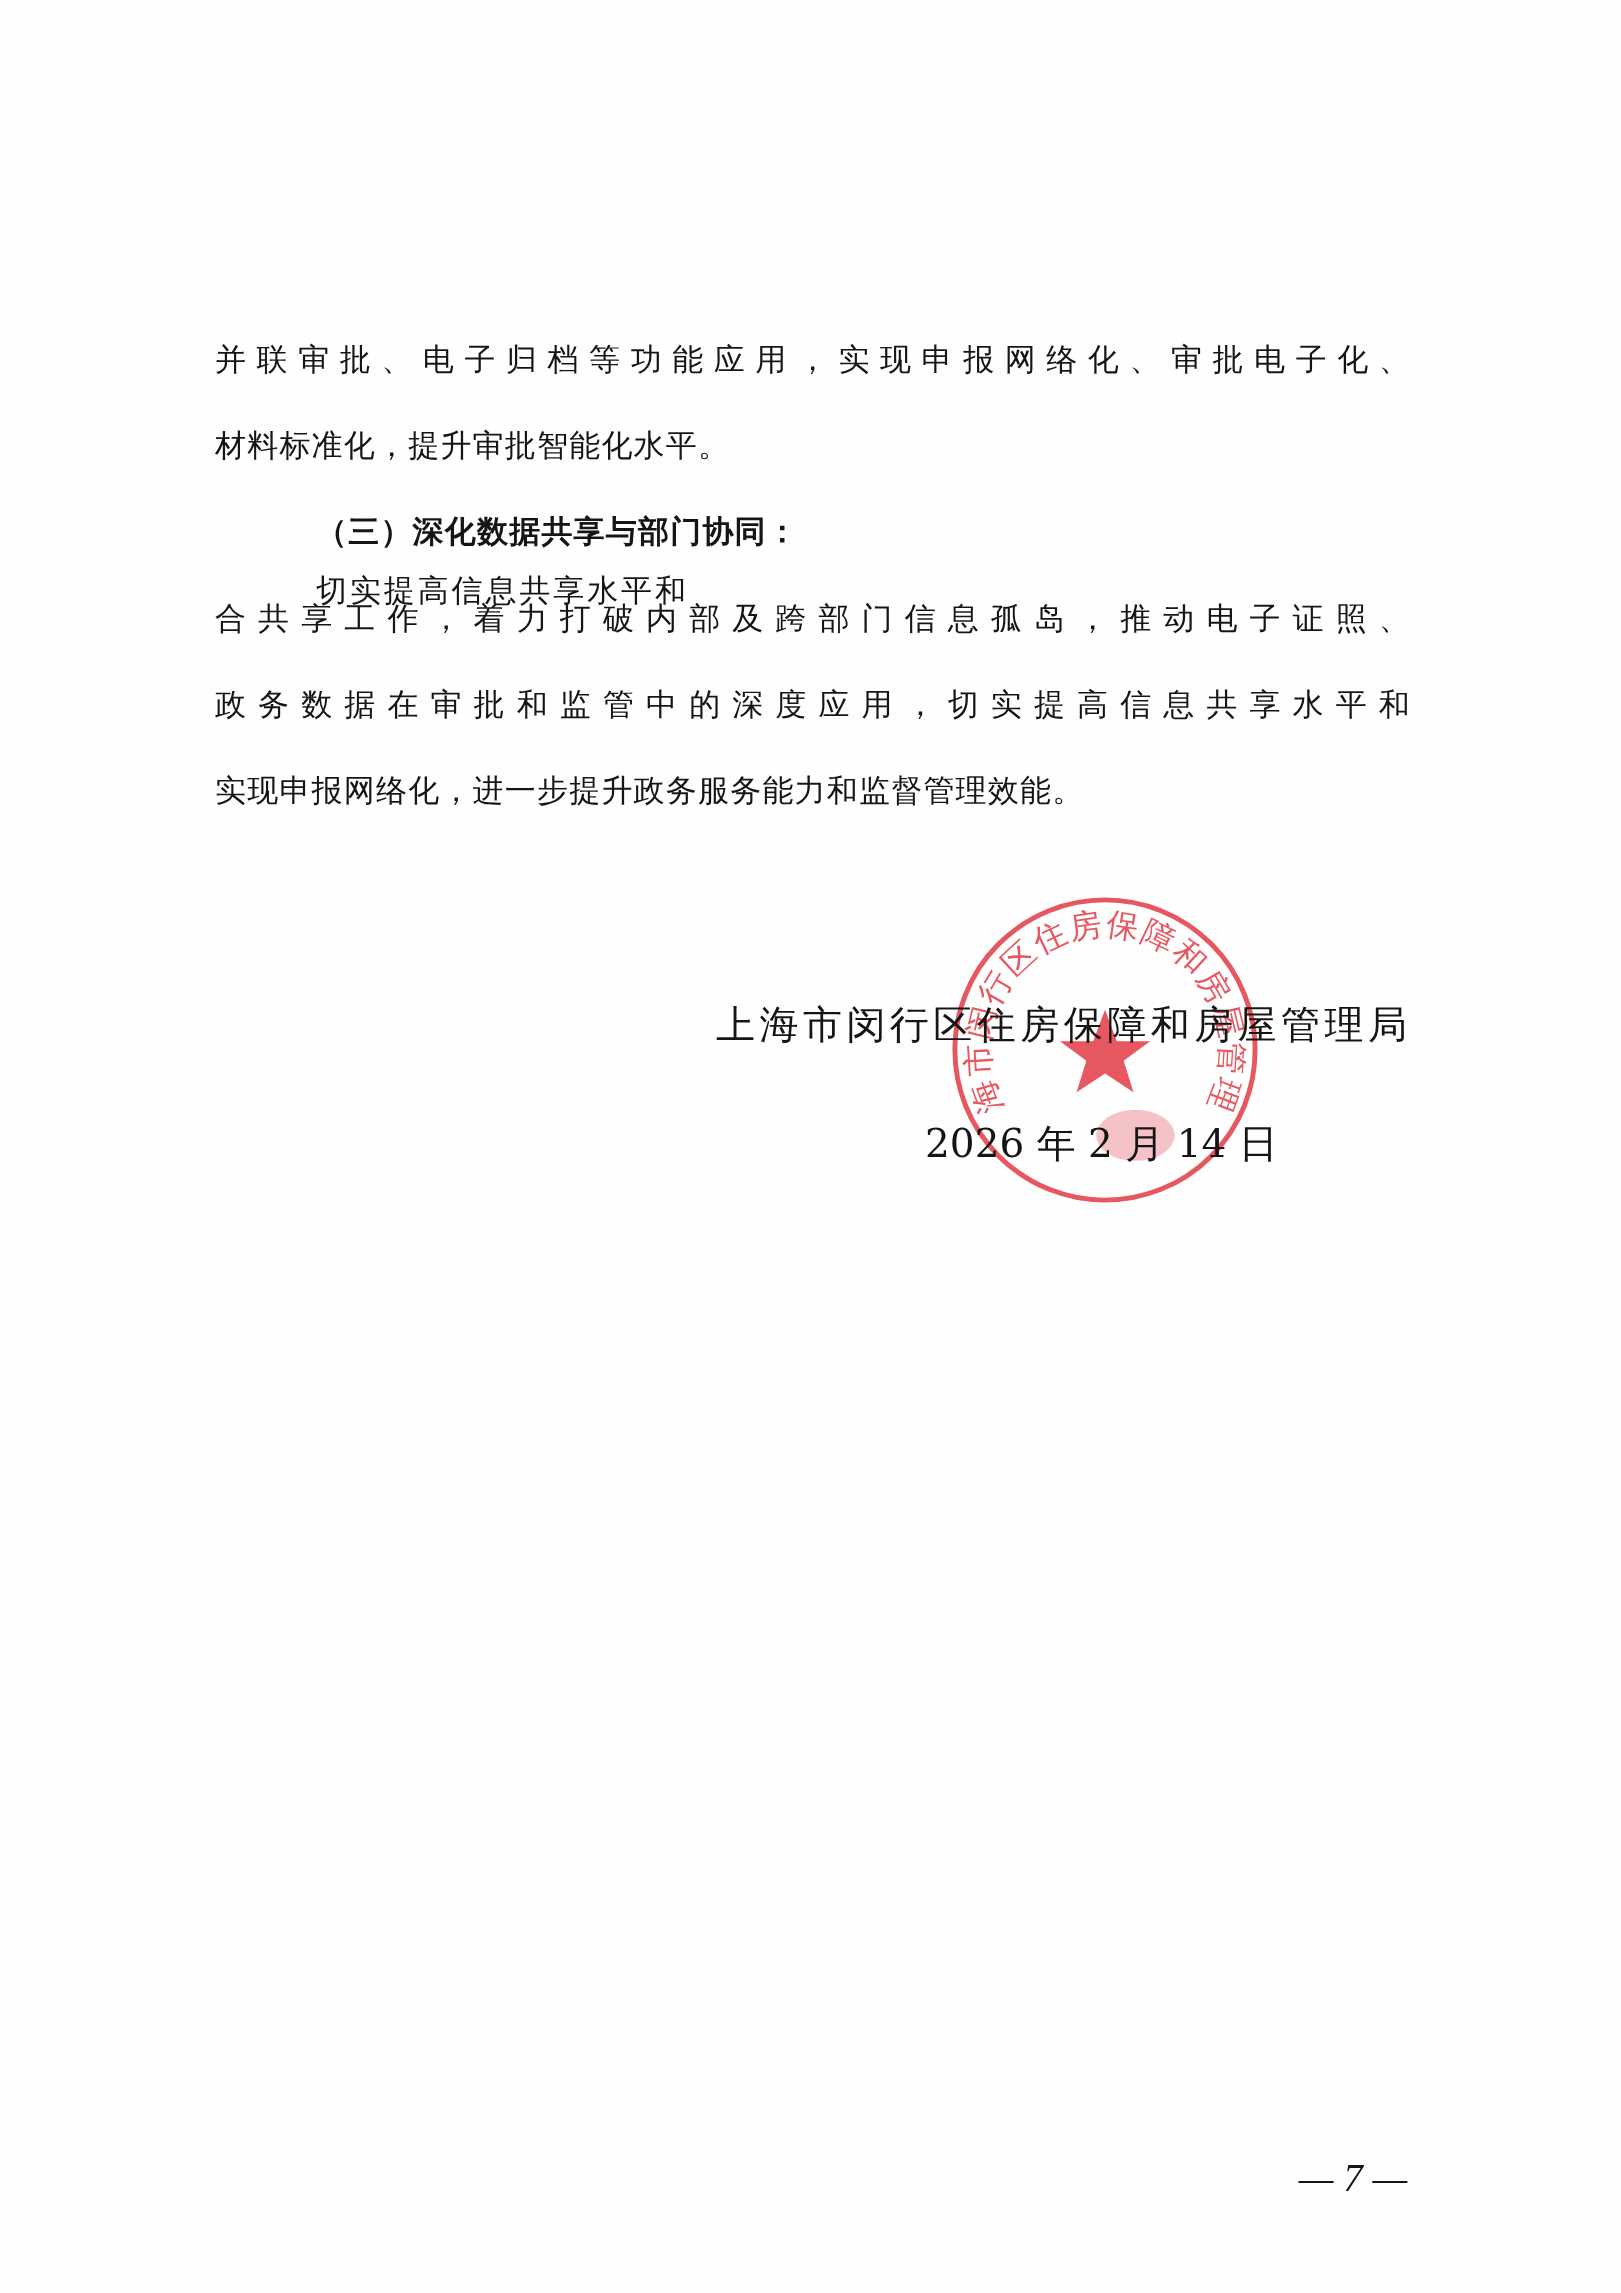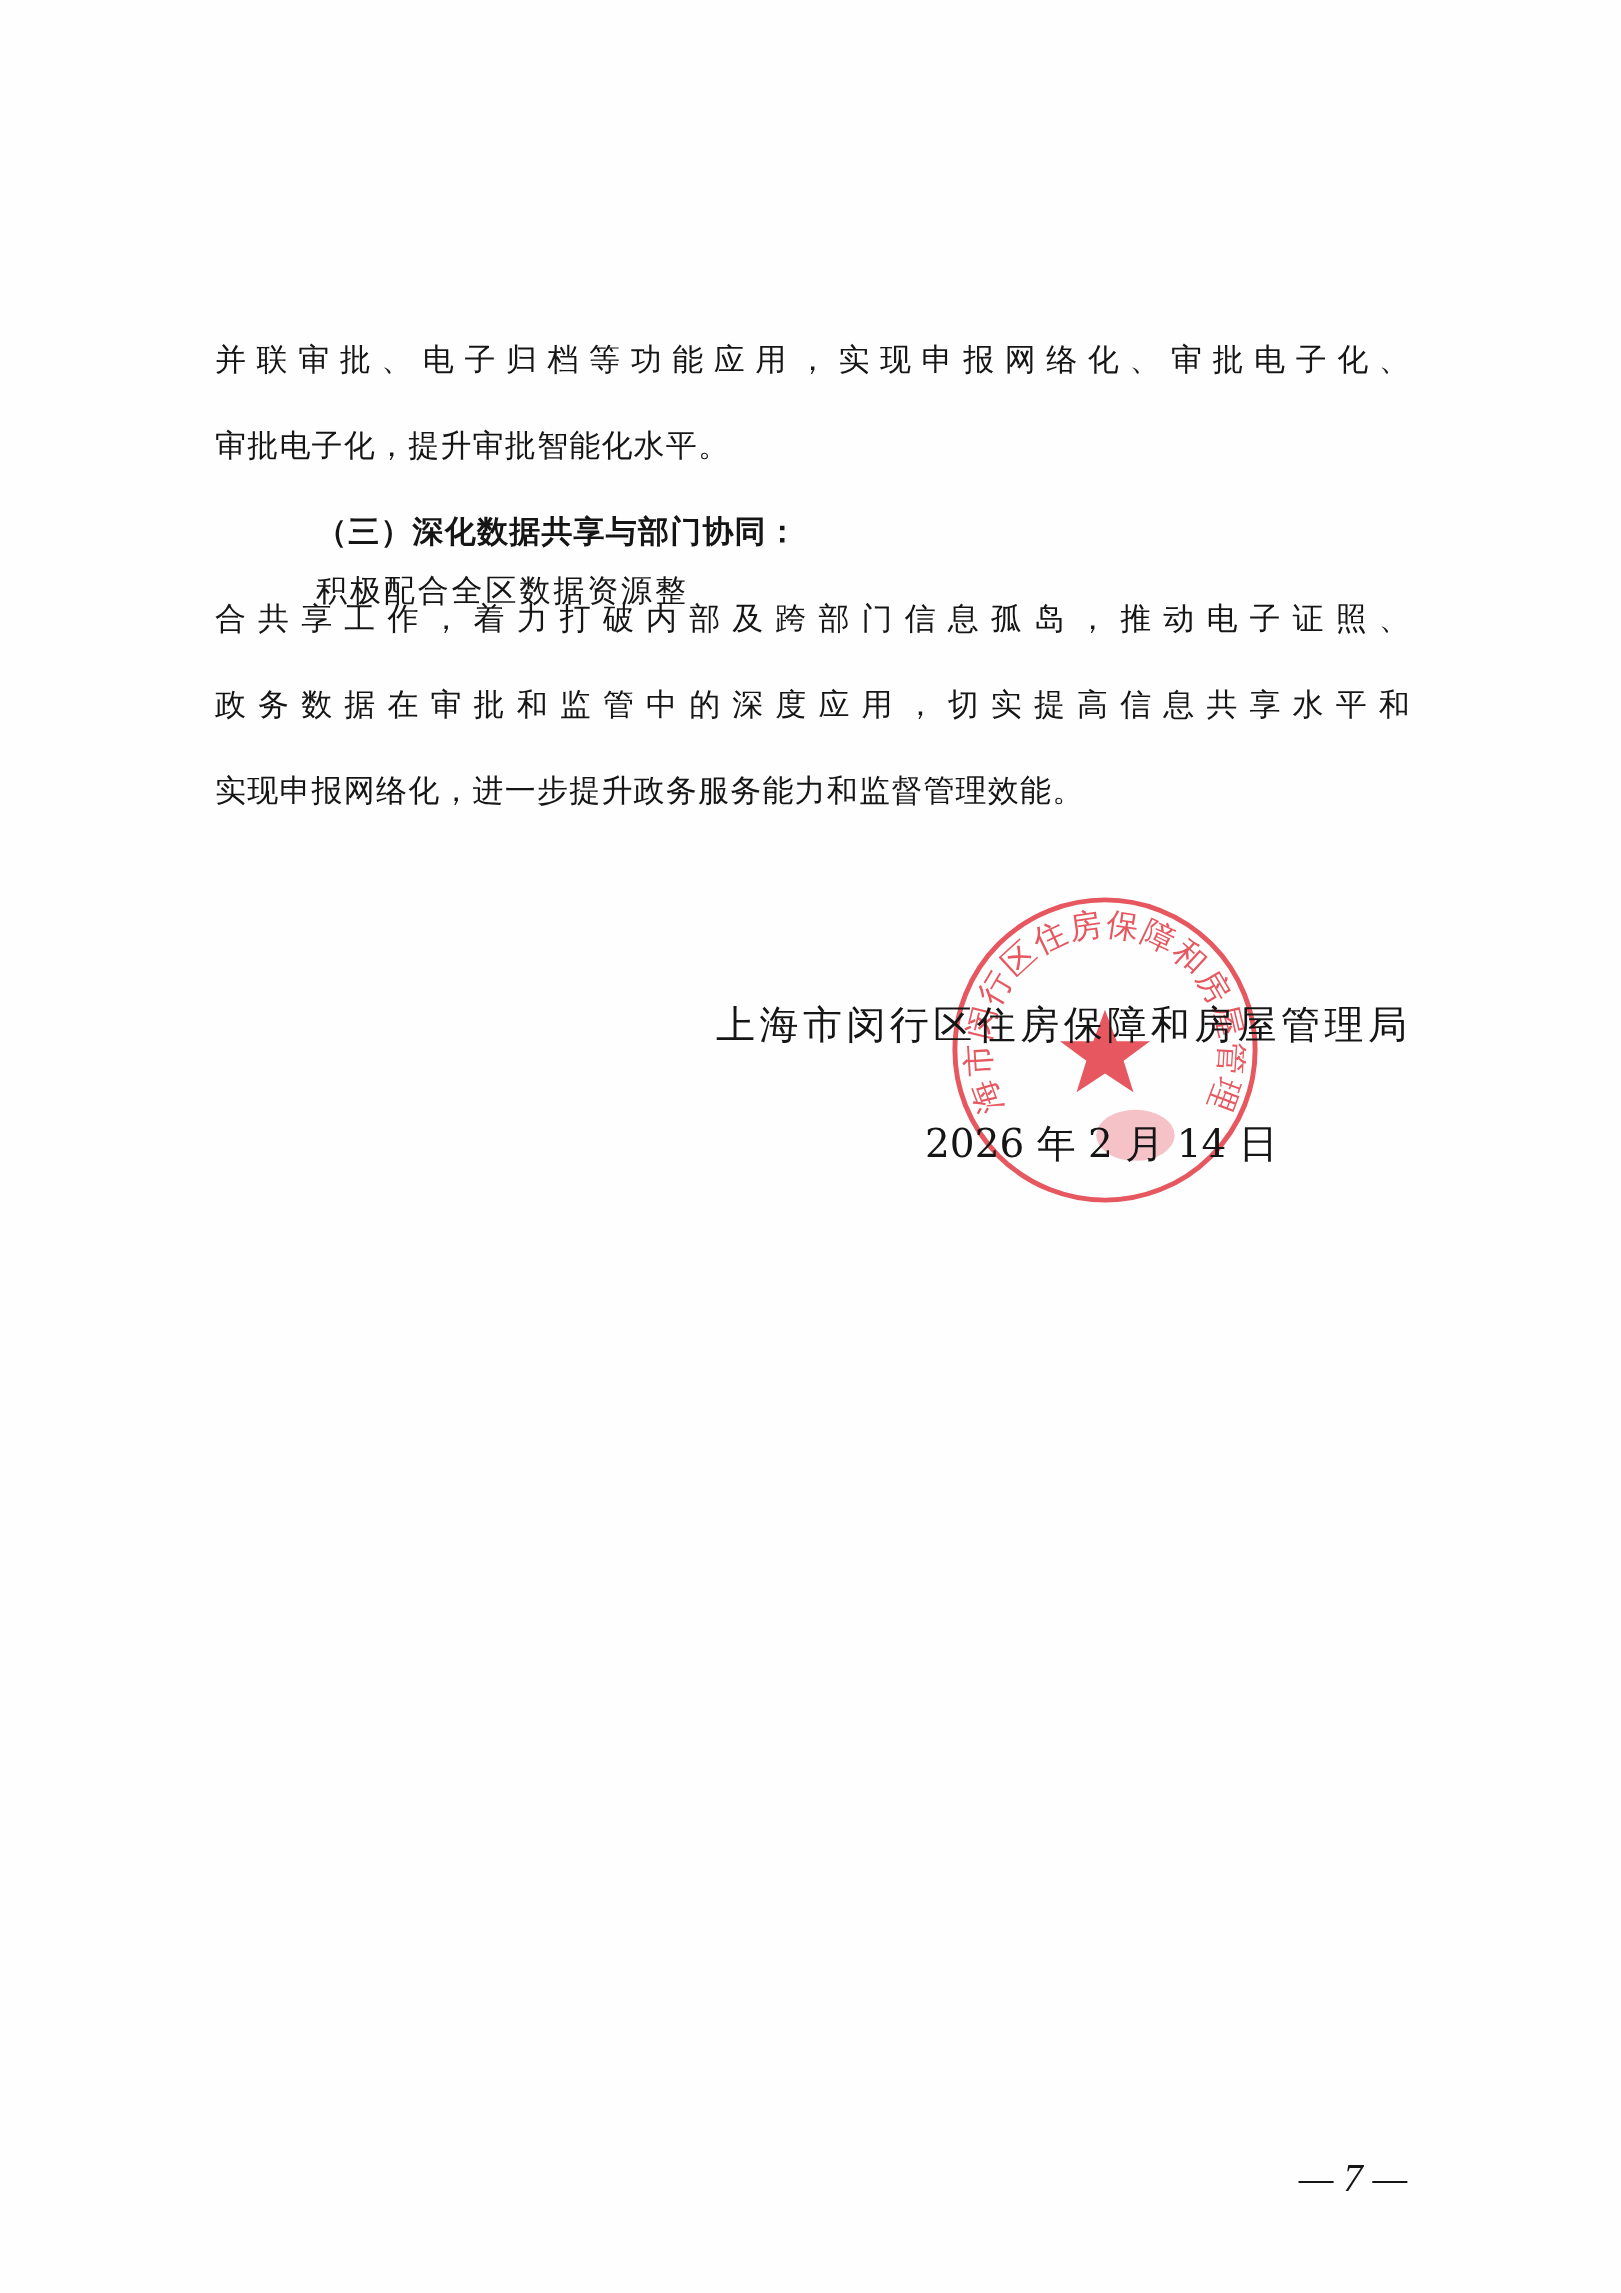--- a/index.html
+++ b/index.html
@@ -14,25 +14,25 @@
   .seal { position: absolute; left: 949px; top: 894px; width: 312px; height: 312px; pointer-events: none; opacity: 0.85; }
   .pagenum { position: absolute; left: 1292px; top: 2152px; width: 122px; height: 51px; line-height: 51px;
              font-size: 39px; text-align: center; font-family: "Liberation Serif", serif; font-style: italic; }
 </style>
 </head>
 <body>
 
 <div class="page">
 
   <div class="line justify" style="top:330px;">并联审批、电子归档等功能应用，实现申报网络化、审批电子化、</div>
-  <div class="line" style="top:416px;">审批电子化，提升审批智能化水平。</div>
+  <div class="line" style="top:416px;">材料标准化，提升审批智能化水平。</div>
 
   <div class="line" style="top:502px; left:316px; width:1095px; display:flex; justify-content:space-between;flex-direction:column;">
     <span class="heading">（三）深化数据共享与部门协同：</span>
-    <span style="letter-spacing:2.9px;">积极配合全区数据资源整</span>
+    <span style="letter-spacing:2.9px;">切实提高信息共享水平和</span>
   </div>
   <div class="line justify" style="top:589px;">合共享工作，着力打破内部及跨部门信息孤岛，推动电子证照、</div>
   <div class="line justify" style="top:675px;">政务数据在审批和监管中的深度应用，切实提高信息共享水平和</div>
   <div class="line" style="top:761px;">实现申报网络化，进一步提升政务服务能力和监督管理效能。</div>
 
   <svg class="seal" viewBox="0 0 318 318">
     <defs>
       <path id="sealArc" d="M 52 210 A 118 118 0 1 1 266 210"></path>
     </defs>
     <circle cx="159" cy="159" r="153" fill="none" stroke="#e23a44" stroke-width="5"></circle>

